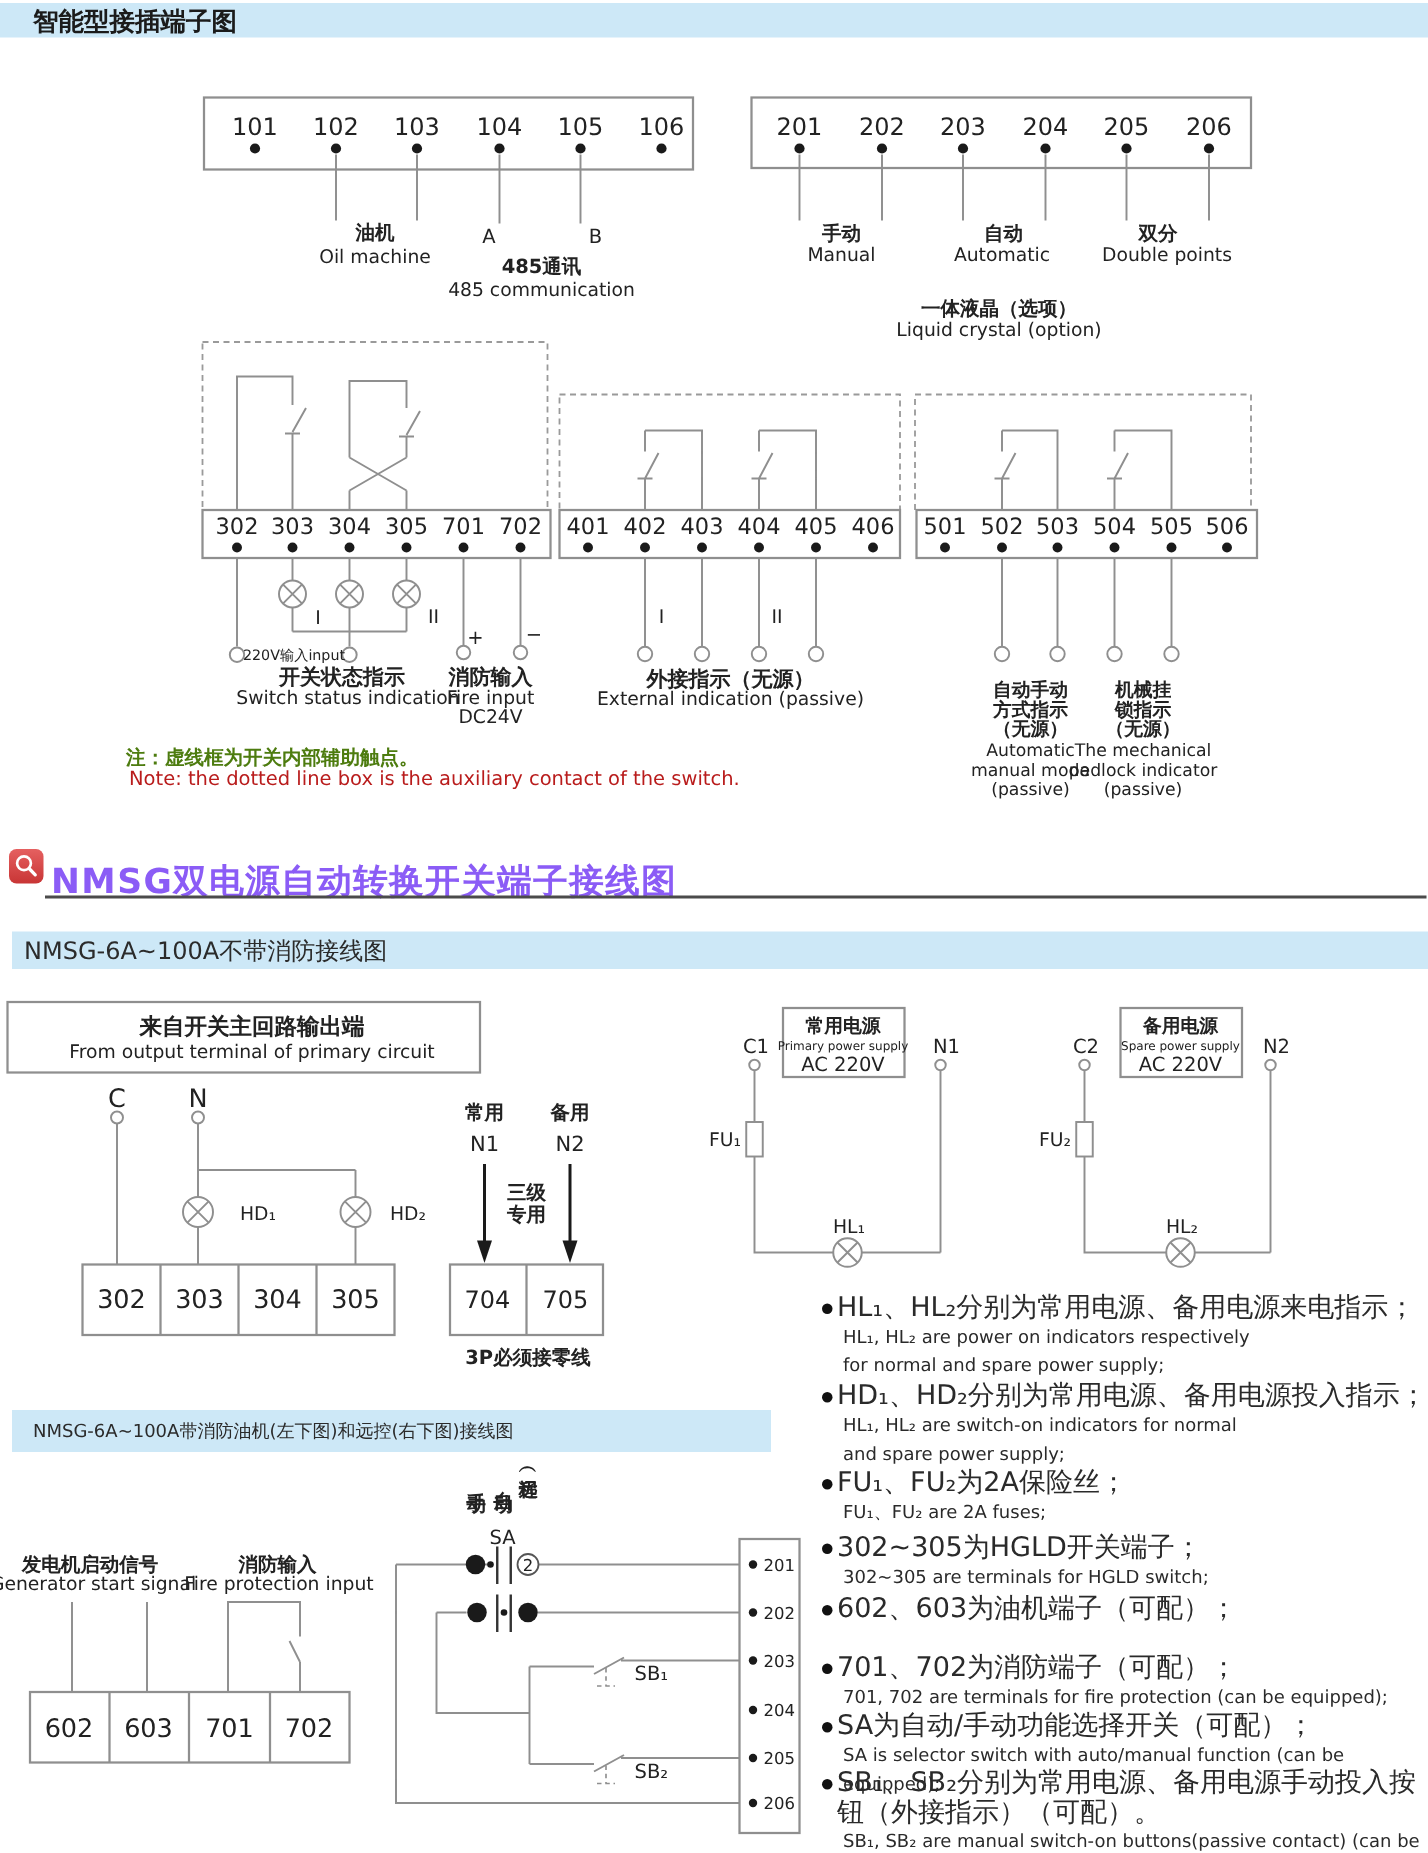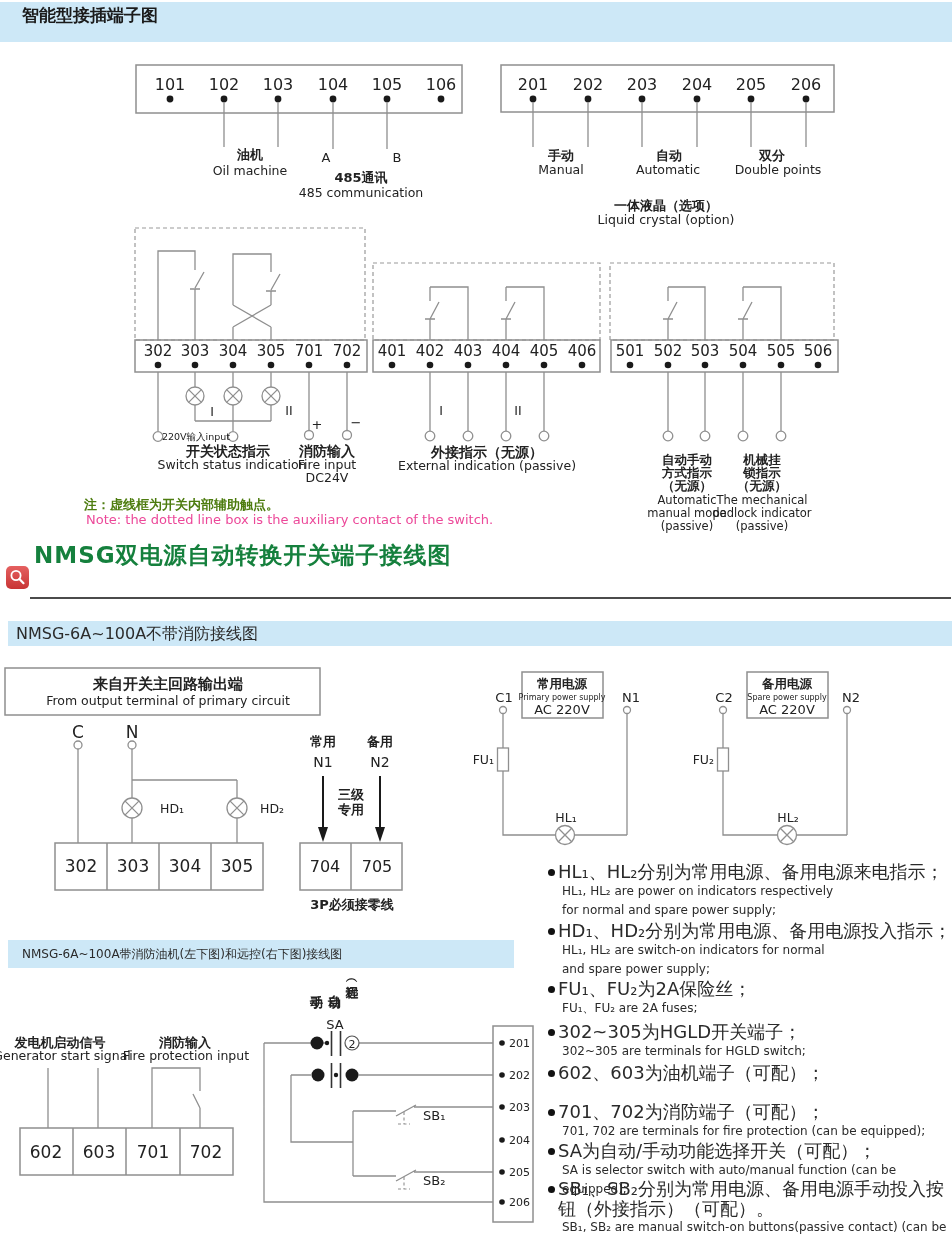--- a/index.html
+++ b/index.html
@@ -1,26 +1,26 @@
 <!DOCTYPE html>
 <html><head>
 <meta charset="utf-8">
 <style>
 *{margin:0;padding:0;box-sizing:border-box}
 html,body{background:#fff}
 body{width:952px;height:1235px;position:relative;font-family:"DejaVu Sans","Liberation Sans",sans-serif;color:#222}
 .page{position:relative;width:952px;height:1235px;overflow:hidden;background:#fff}
 .abs{position:absolute}
 .banner{background:#cde8f7}
-.hdr1{top:2px;left:0;width:952px;height:40px}
+.hdr1{top:2px;left:0;width:952px;height:23px}
 .hdr1 span{display:inline-block;margin-left:22px;font-size:17px;font-weight:bold;line-height:27px;color:#1b1b1b}
 .note-cn{left:84px;top:496px;font-size:13px;font-weight:600;color:#4d7c0f}
-.note-en{left:86px;top:512px;font-size:13px;color:#ec4899}
+.note-en{left:86px;top:512px;font-size:13px;color:#b91c1c}
 .ticon{left:6px;top:566px;width:23px;height:23px;border-radius:5px;background:linear-gradient(180deg,#e express 0%,#c83535 100%);background:linear-gradient(180deg,#e56060,#c83535)}
-.title2{left:34px;top:540px;font-size:23px;font-weight:600;letter-spacing:1px;color:#15803d;white-space:nowrap}
+.title2{left:34px;top:572px;font-size:23px;font-weight:600;letter-spacing:1px;color:#8b5cf6;white-space:nowrap}
 .rule{left:30px;top:597px;width:921px;height:2px;background:#4b4b4b}
 .b1{top:621px;left:8px;width:944px;height:25px}
 .b1 span{display:inline-block;margin-left:8px;font-size:16px;line-height:25px;color:#2b2b2b}
 .b2{top:940px;left:8px;width:506px;height:28px}
 .b2 span{display:inline-block;margin-left:14px;font-size:12px;line-height:28px;color:#2b2b2b}
 .note{position:absolute;left:548px;width:404px;padding-left:10px;line-height:19.5px;color:#2a2a2a}
 .note .bdot{position:absolute;left:0;top:7px;width:7px;height:7px;border-radius:50%;background:#111}
 .note .ncn{font-size:18px}
 .note .nen{font-size:12px;margin-left:4px}
 .vlab{position:absolute;writing-mode:vertical-rl;font-size:13px;font-weight:600;letter-spacing:2px;color:#222;line-height:14px}

